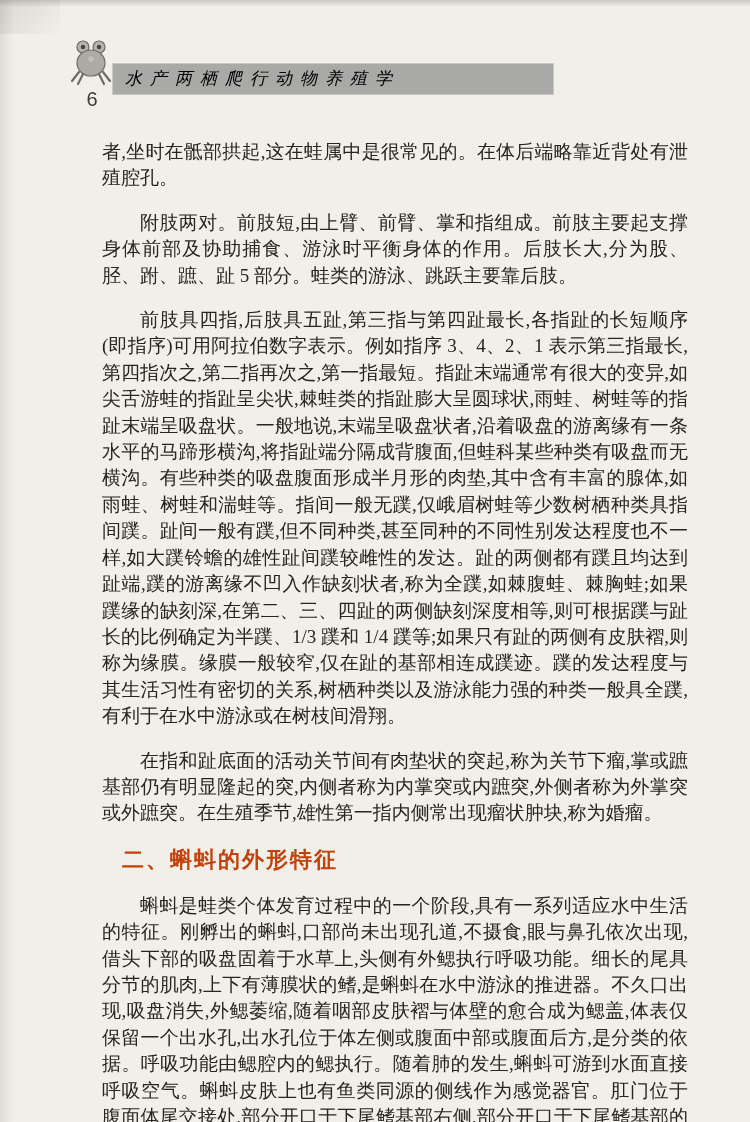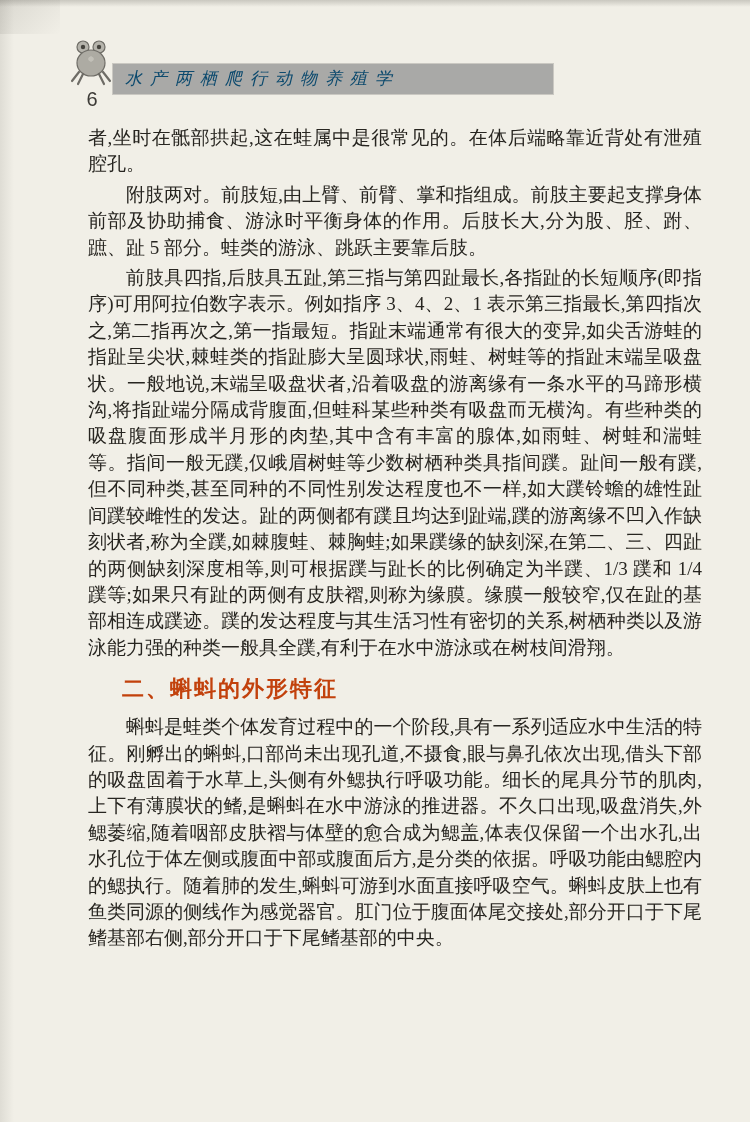--- a/index.html
+++ b/index.html
@@ -31,33 +31,33 @@
   .header-bar{
     position:absolute;left:113px;top:64px;width:440px;height:30px;
     background:#a9a9a7;
     box-shadow:0 0 0 1px rgba(130,130,126,0.35);
   }
   .header-title{
     display:block;height:30px;line-height:30px;
     padding-left:12px;
     font-size:17px;font-style:italic;
     letter-spacing:8px;
-    color:#0c4a6e;
+    color:#000000;
     white-space:nowrap;
   }
 
   
   .text-col{
     position:absolute;left:84px;top:121px;width:622px;
     font-size:19px;line-height:26.4px;
     color:#272520;
     text-align:justify;
     text-justify:inter-character;
   }
-  .text-col p{margin:4px;}
+  .text-col p{margin:18px;}
   .para{text-indent:2em;}
   .para-cont{text-indent:0;}
   .subheading{text-indent:2em;}
   .section-heading{
     font-family:"Liberation Sans","DejaVu Sans",sans-serif;
     font-weight:700;
     font-size:22px;line-height:30px;
     color:#c2410c;
     margin:13px 0 10px 0 !important;
     padding-left:38px;
@@ -86,17 +86,18 @@
   </div>
   <div class="page-num">6</div>
   <div class="header-bar">
     <span class="header-title">水产两栖爬行动物养殖学</span>
   </div>
 
   <div class="text-col">
     <p class="para-cont">者,坐时在骶部拱起,这在蛙属中是很常见的。在体后端略靠近背处有泄殖腔孔。</p>
     <p class="para">附肢两对。前肢短,由上臂、前臂、掌和指组成。前肢主要起支撑身体前部及协助捕食、游泳时平衡身体的作用。后肢长大,分为股、胫、跗、蹠、趾 5 部分。蛙类的游泳、跳跃主要靠后肢。</p>
     <p class="para">前肢具四指,后肢具五趾,第三指与第四趾最长,各指趾的长短顺序(即指序)可用阿拉伯数字表示。例如指序 3、4、2、1 表示第三指最长,第四指次之,第二指再次之,第一指最短。指趾末端通常有很大的变异,如尖舌游蛙的指趾呈尖状,棘蛙类的指趾膨大呈圆球状,雨蛙、树蛙等的指趾末端呈吸盘状。一般地说,末端呈吸盘状者,沿着吸盘的游离缘有一条水平的马蹄形横沟,将指趾端分隔成背腹面,但蛙科某些种类有吸盘而无横沟。有些种类的吸盘腹面形成半月形的肉垫,其中含有丰富的腺体,如雨蛙、树蛙和湍蛙等。指间一般无蹼,仅峨眉树蛙等少数树栖种类具指间蹼。趾间一般有蹼,但不同种类,甚至同种的不同性别发达程度也不一样,如大蹼铃蟾的雄性趾间蹼较雌性的发达。趾的两侧都有蹼且均达到趾端,蹼的游离缘不凹入作缺刻状者,称为全蹼,如棘腹蛙、棘胸蛙;如果蹼缘的缺刻深,在第二、三、四趾的两侧缺刻深度相等,则可根据蹼与趾长的比例确定为半蹼、1/3 蹼和 1/4 蹼等;如果只有趾的两侧有皮肤褶,则称为缘膜。缘膜一般较窄,仅在趾的基部相连成蹼迹。蹼的发达程度与其生活习性有密切的关系,树栖种类以及游泳能力强的种类一般具全蹼,有利于在水中游泳或在树枝间滑翔。</p>
+    <p class="para">在指和趾底面的活动关节间有肉垫状的突起,称为关节下瘤,掌或蹠基部仍有明显隆起的突,内侧者称为内掌突或内蹠突,外侧者称为外掌突或外蹠突。在生殖季节,雄性第一指内侧常出现瘤状肿块,称为婚瘤。</p>
     <p class="section-heading">二、蝌蚪的外形特征</p>
     <p class="para">蝌蚪是蛙类个体发育过程中的一个阶段,具有一系列适应水中生活的特征。刚孵出的蝌蚪,口部尚未出现孔道,不摄食,眼与鼻孔依次出现,借头下部的吸盘固着于水草上,头侧有外鳃执行呼吸功能。细长的尾具分节的肌肉,上下有薄膜状的鳍,是蝌蚪在水中游泳的推进器。不久口出现,吸盘消失,外鳃萎缩,随着咽部皮肤褶与体壁的愈合成为鳃盖,体表仅保留一个出水孔,出水孔位于体左侧或腹面中部或腹面后方,是分类的依据。呼吸功能由鳃腔内的鳃执行。随着肺的发生,蝌蚪可游到水面直接呼吸空气。蝌蚪皮肤上也有鱼类同源的侧线作为感觉器官。肛门位于腹面体尾交接处,部分开口于下尾鳍基部右侧,部分开口于下尾鳍基部的中央。</p>
 
   </div>
 </div>
 
 </body></html>

